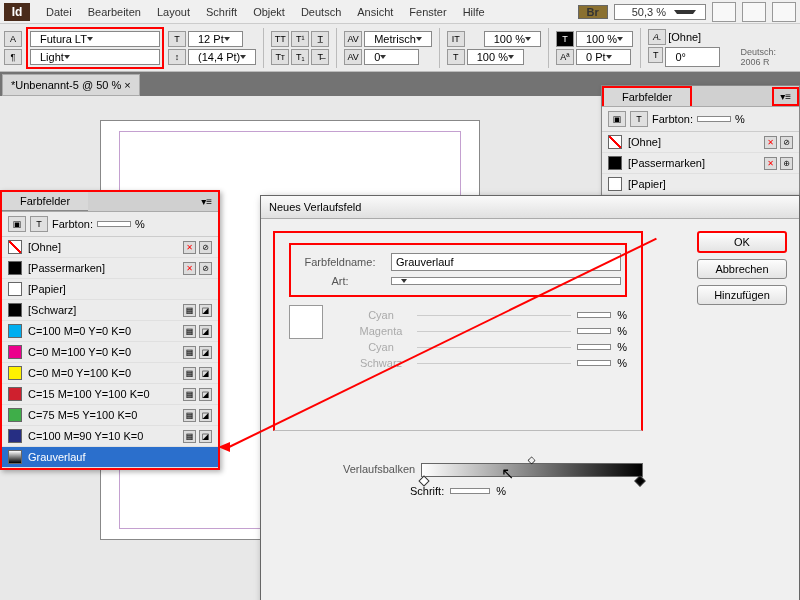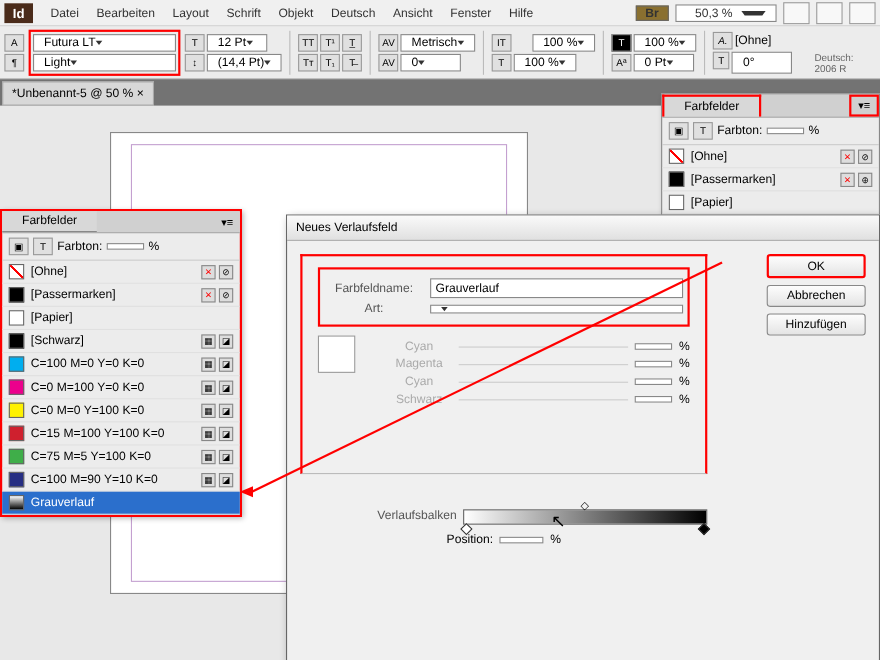--- a/index.html
+++ b/index.html
@@ -388,21 +388,21 @@
           <span class="lbl" style="width:auto;margin-left:70px">Verlaufsbalken</span>
         <div style="flex:1;position:relative">
           <div class="grad-bar">
             <span class="stop" style="left:-2px"></span>
             <span class="stop" style="right:-2px;background:#000"></span>
             <span style="position:absolute;left:48%;top:-10px;font-size:10px">◇</span>
           </div>
         </div>
       </div>
       <div class="row" style="justify-content:center">
-          <span>Position:</span>
+          <span>Schrift:</span>
           <span class="inp" style="width:40px;flex:none"></span>
           <span>%</span>
         </div>
     </div>
     <div class="dlg-btns">
       <div class="btn hl">OK</div>
       <div class="btn">Abbrechen</div>
       <div class="btn">Hinzufügen</div>
     </div>
     <span class="cursor" style="left:240px;top:245px">↖</span>

